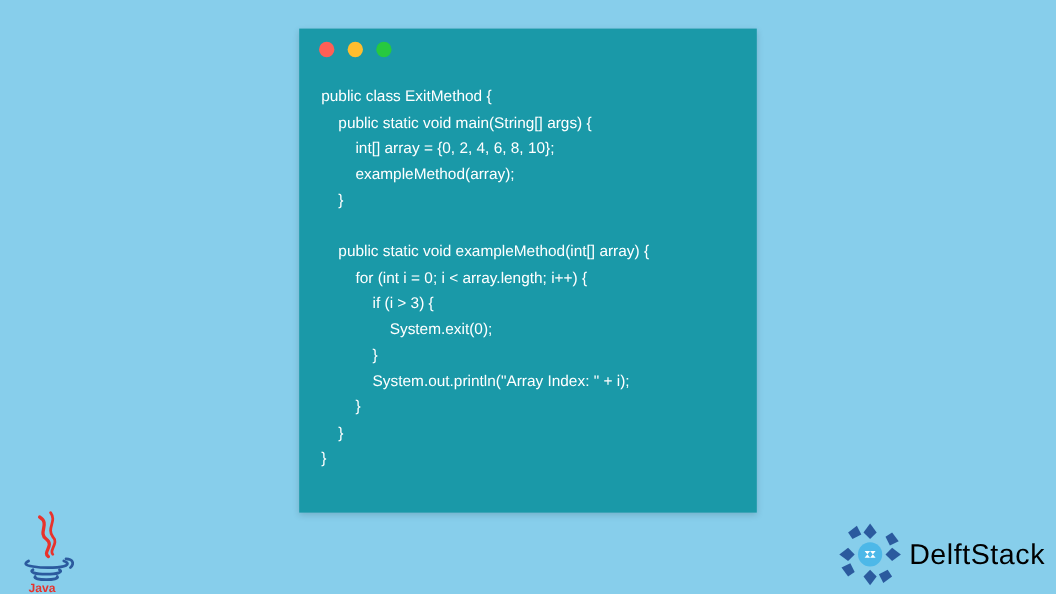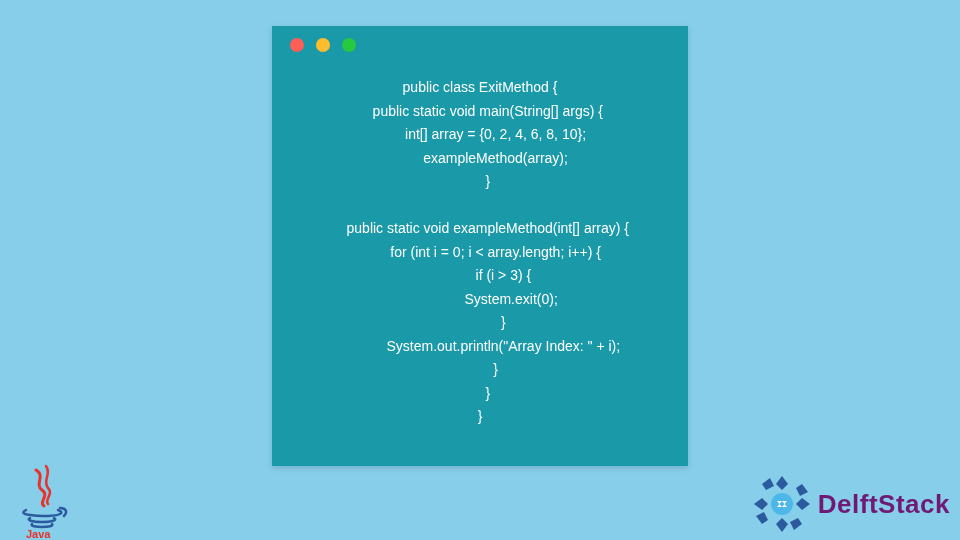--- a/index.html
+++ b/index.html
@@ -35,41 +35,40 @@
   .dot.red { background: #FF5F56; }
   .dot.yellow { background: #FFBD2E; }
   .dot.green { background: #27C93F; }
   .code-area {
     padding: 12px 20px 20px 20px;
     color: #FFFFFF;
     font-size: 14px;
     line-height: 1.68;
     font-family: Arial, Helvetica, sans-serif;
     white-space: pre;
-    text-align: center;
   }
   .java-logo {
     position: absolute;
     left: 16px;
     bottom: 0;
     width: 56px;
     height: 76px;
   }
   .delft {
     position: absolute;
     right: 10px;
     bottom: 6px;
     display: flex;
     align-items: center;
     gap: 6px;
   }
   .delft-text {
-    color: #701a75;
+    color: #000000;
     font-size: 26px;
-    font-weight: 700;
+    font-weight: 400;
     letter-spacing: 0.5px;
   }
 </style>
 </head>
 <body>
 
 <div class="code-window">
   <div class="titlebar">
     <span class="dot red"></span>
     <span class="dot yellow"></span>

